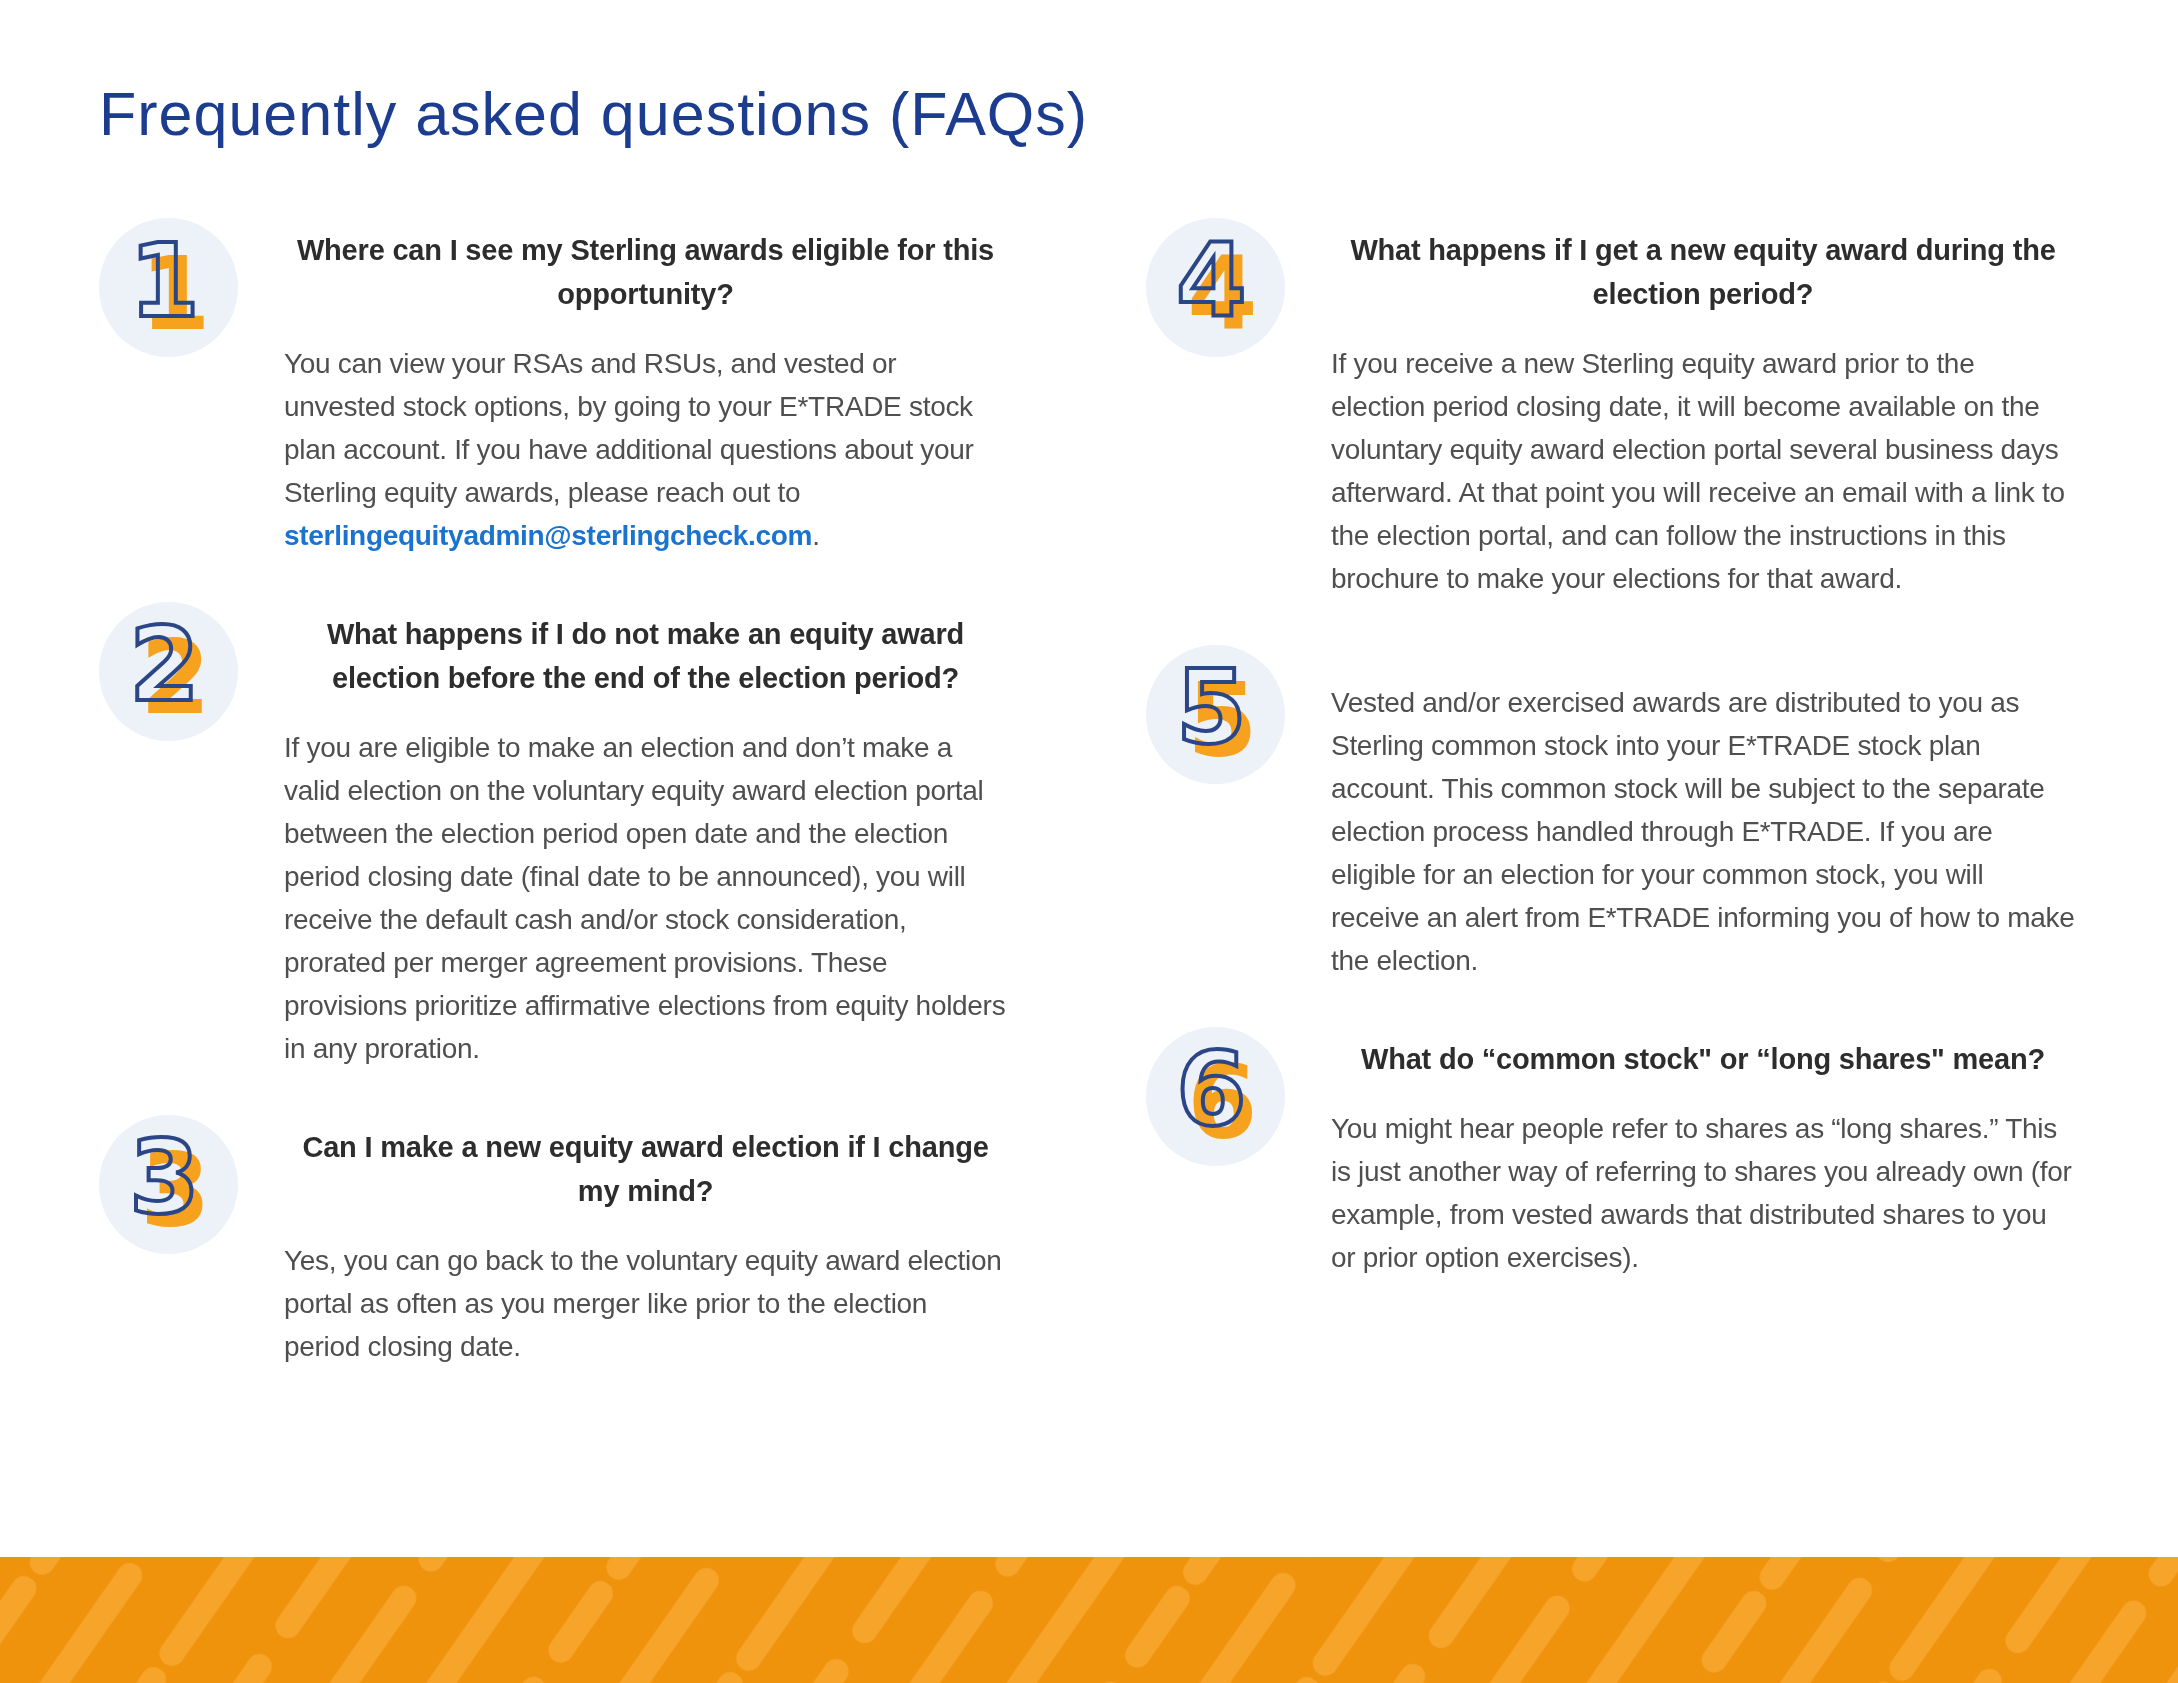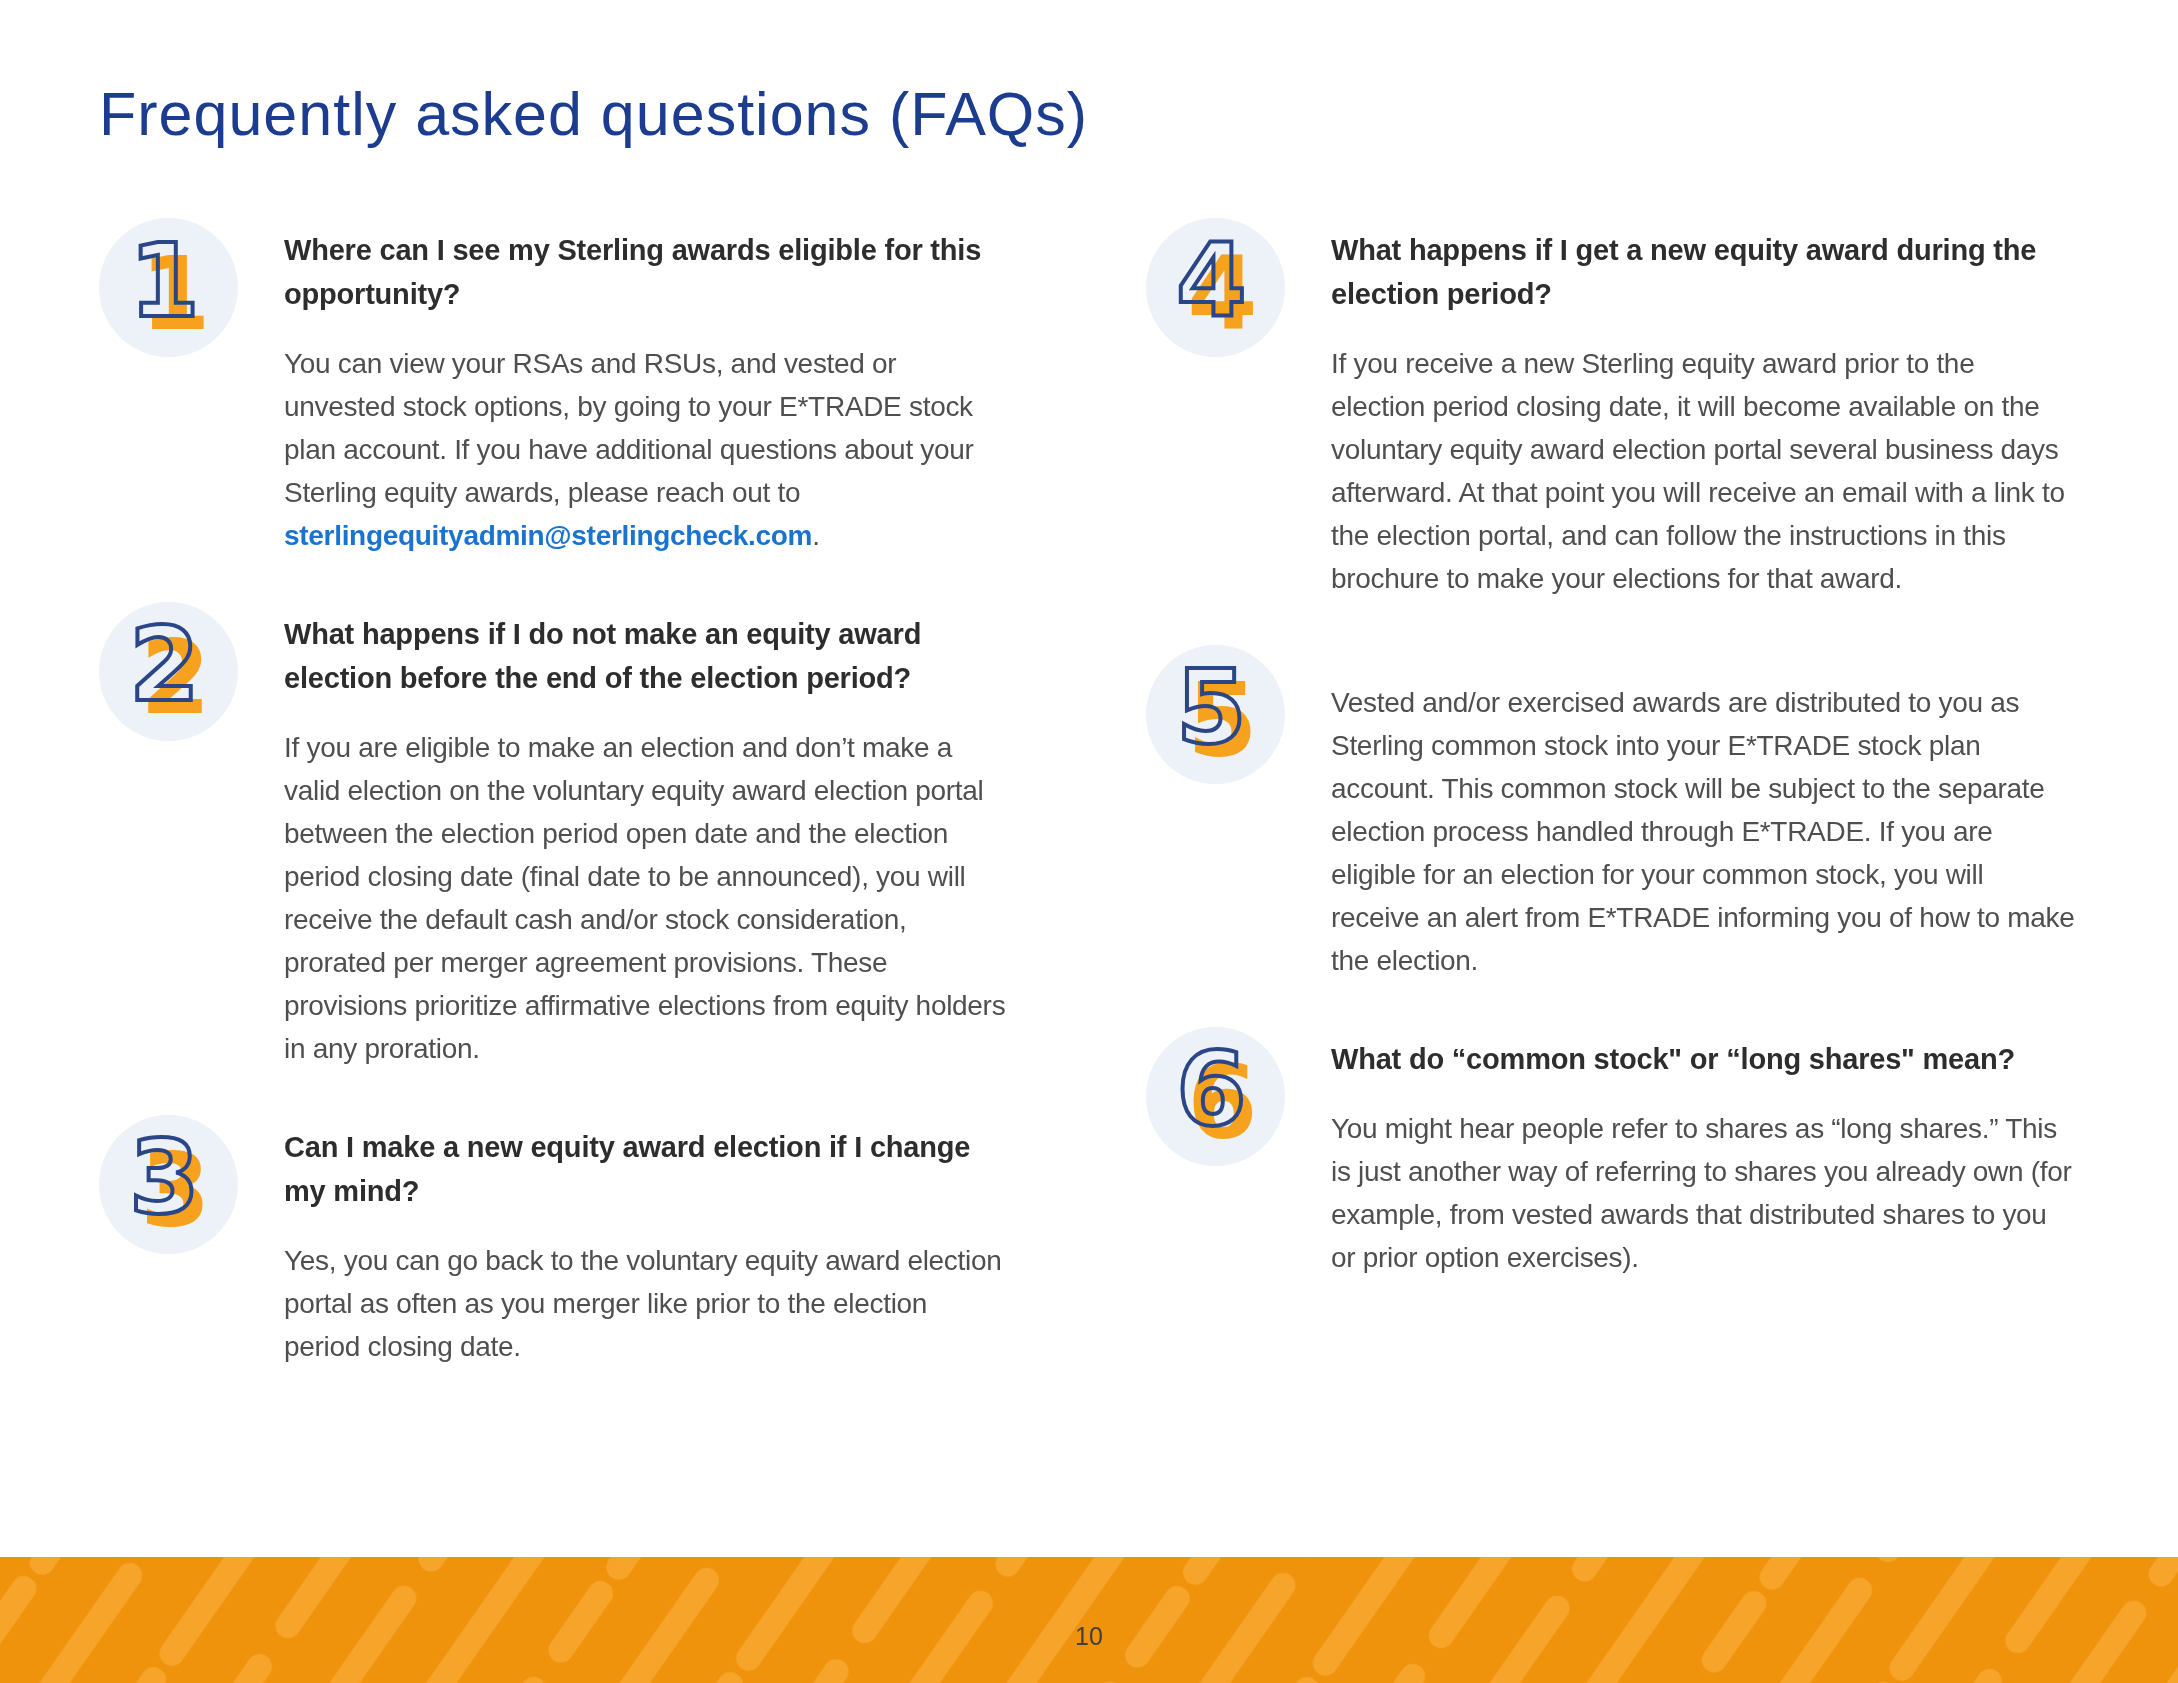--- a/index.html
+++ b/index.html
@@ -31,21 +31,21 @@
     position:absolute;left:0;top:0;width:100%;height:100%;
     display:flex;align-items:center;justify-content:center;
     font-family:"DejaVu Sans","Liberation Sans",sans-serif;
     font-weight:bold;font-size:101px;line-height:1;
   }
   .badge .num-fill{color:#F6A21E;transform:translate(7px,7px);}
   .badge .num-outline{color:transparent;-webkit-text-stroke:4px #2B4687;transform:translate(-4px,-6px);}
   .faq-text{flex:1;min-width:0;}
   .question{
     margin:0;font-size:29px;font-weight:bold;color:#2D2D2D;
-    line-height:44px;letter-spacing:-0.2px;
+    line-height:44px;letter-spacing:-0.2px;text-align:center;
   }
   .answer{
     margin:26px 0 0 0;font-size:28px;font-weight:400;color:#4F4F4F;
     line-height:43px;letter-spacing:-0.3px;
   }
   .email-link{
     color:#1A73CE;font-weight:bold;cursor:pointer;
   }
   .footer-band{
     position:absolute;left:0;bottom:0;width:2178px;height:126px;
@@ -150,16 +150,15 @@
             <line x1="-40" y1="118" x2="60" y2="118"></line>
             <line x1="110" y1="118" x2="330" y2="118"></line>
           </g>
         </pattern>
       </defs>
       <rect x="0" y="0" width="2200" height="127" fill="#F0930C"></rect>
       <rect x="0" y="0" width="2200" height="127" fill="url(#diagStripes)"></rect>
     </svg>
   </div>
 
-  <div class="page-number">10</div>
 
 </div>
 
 
 </body></html>

